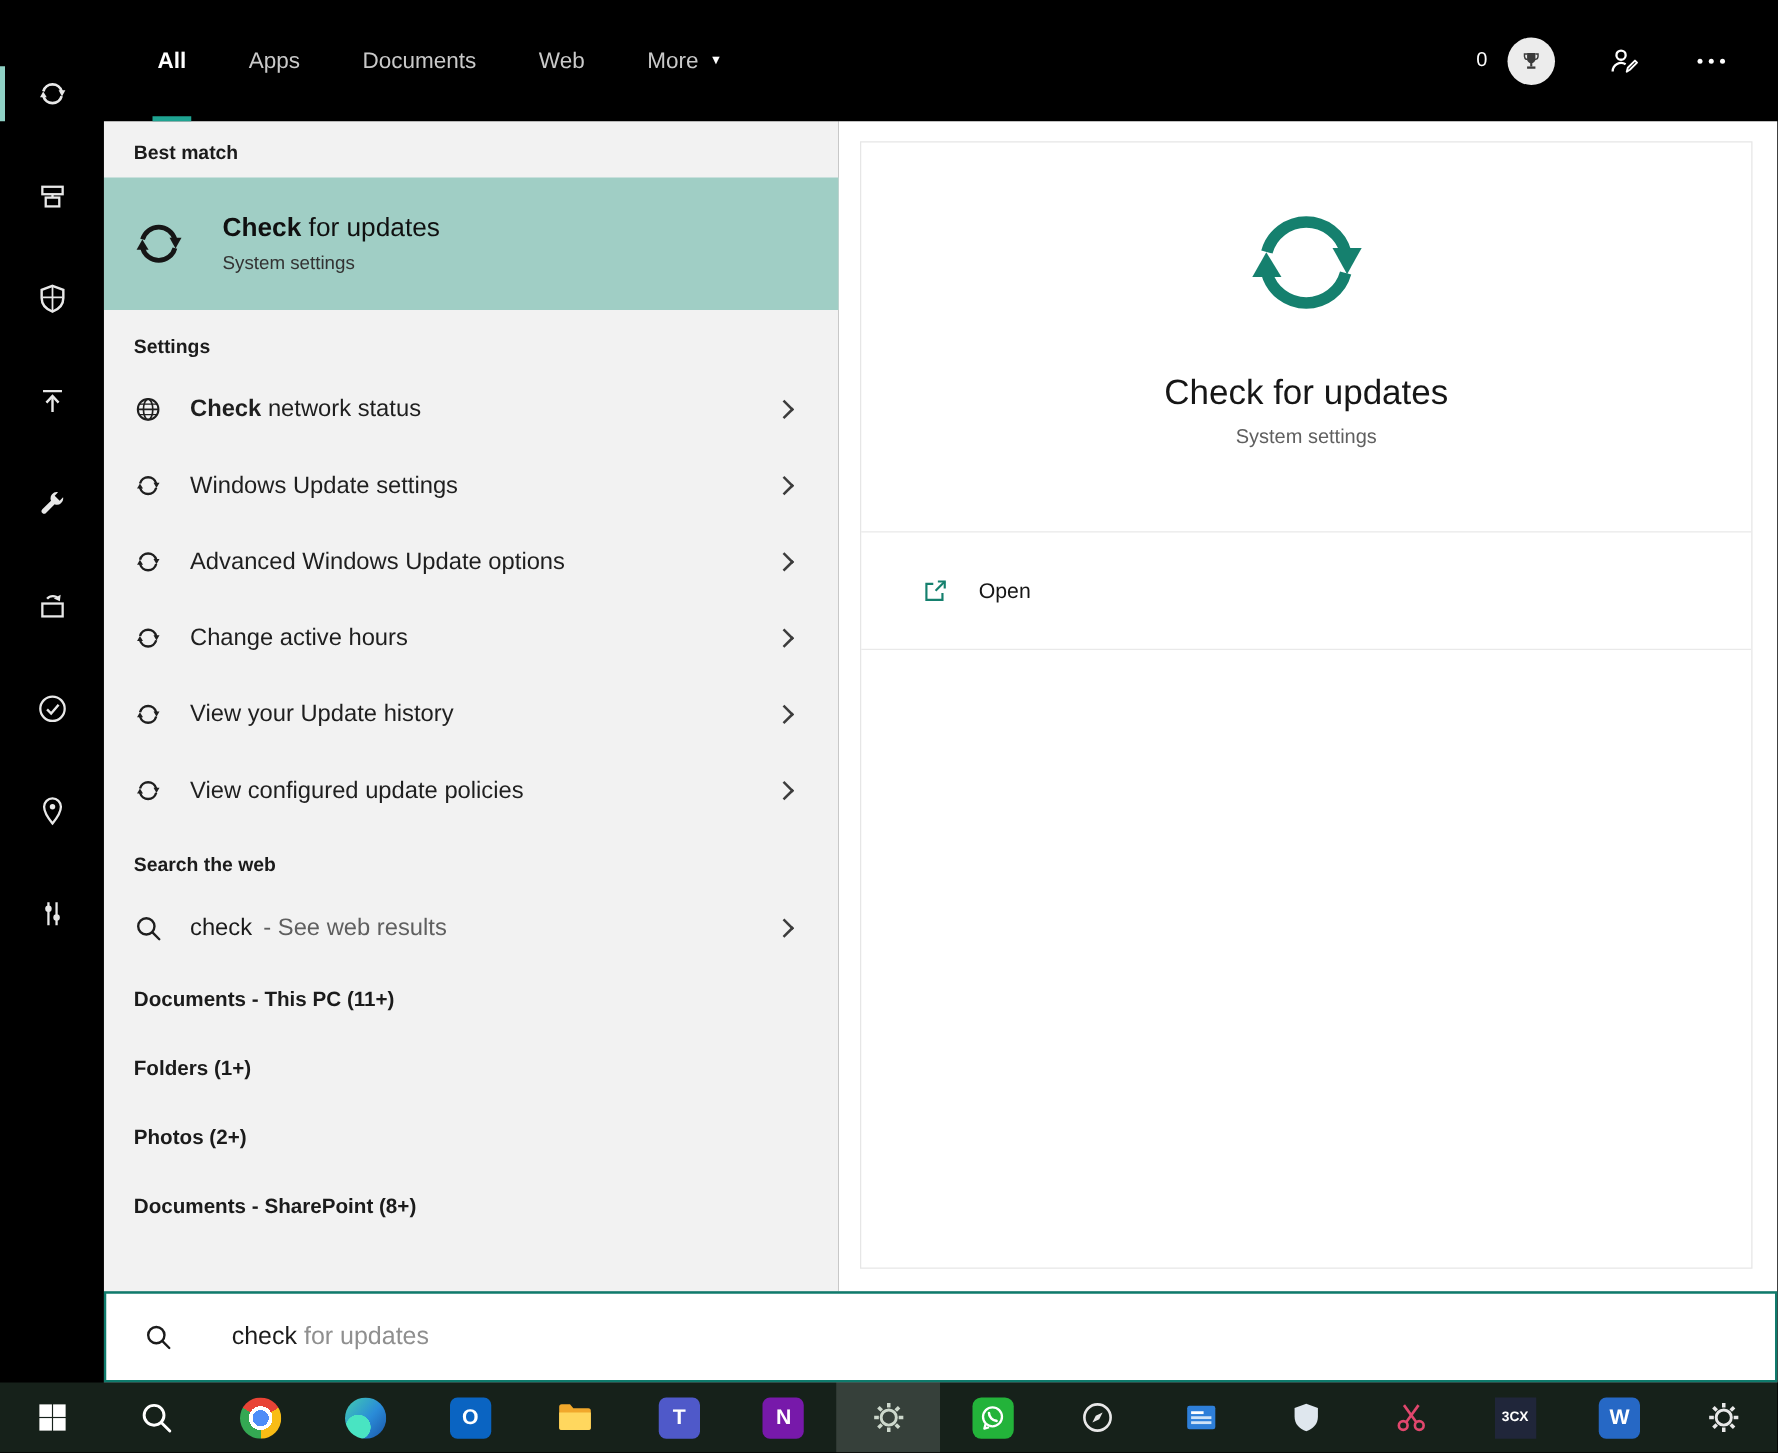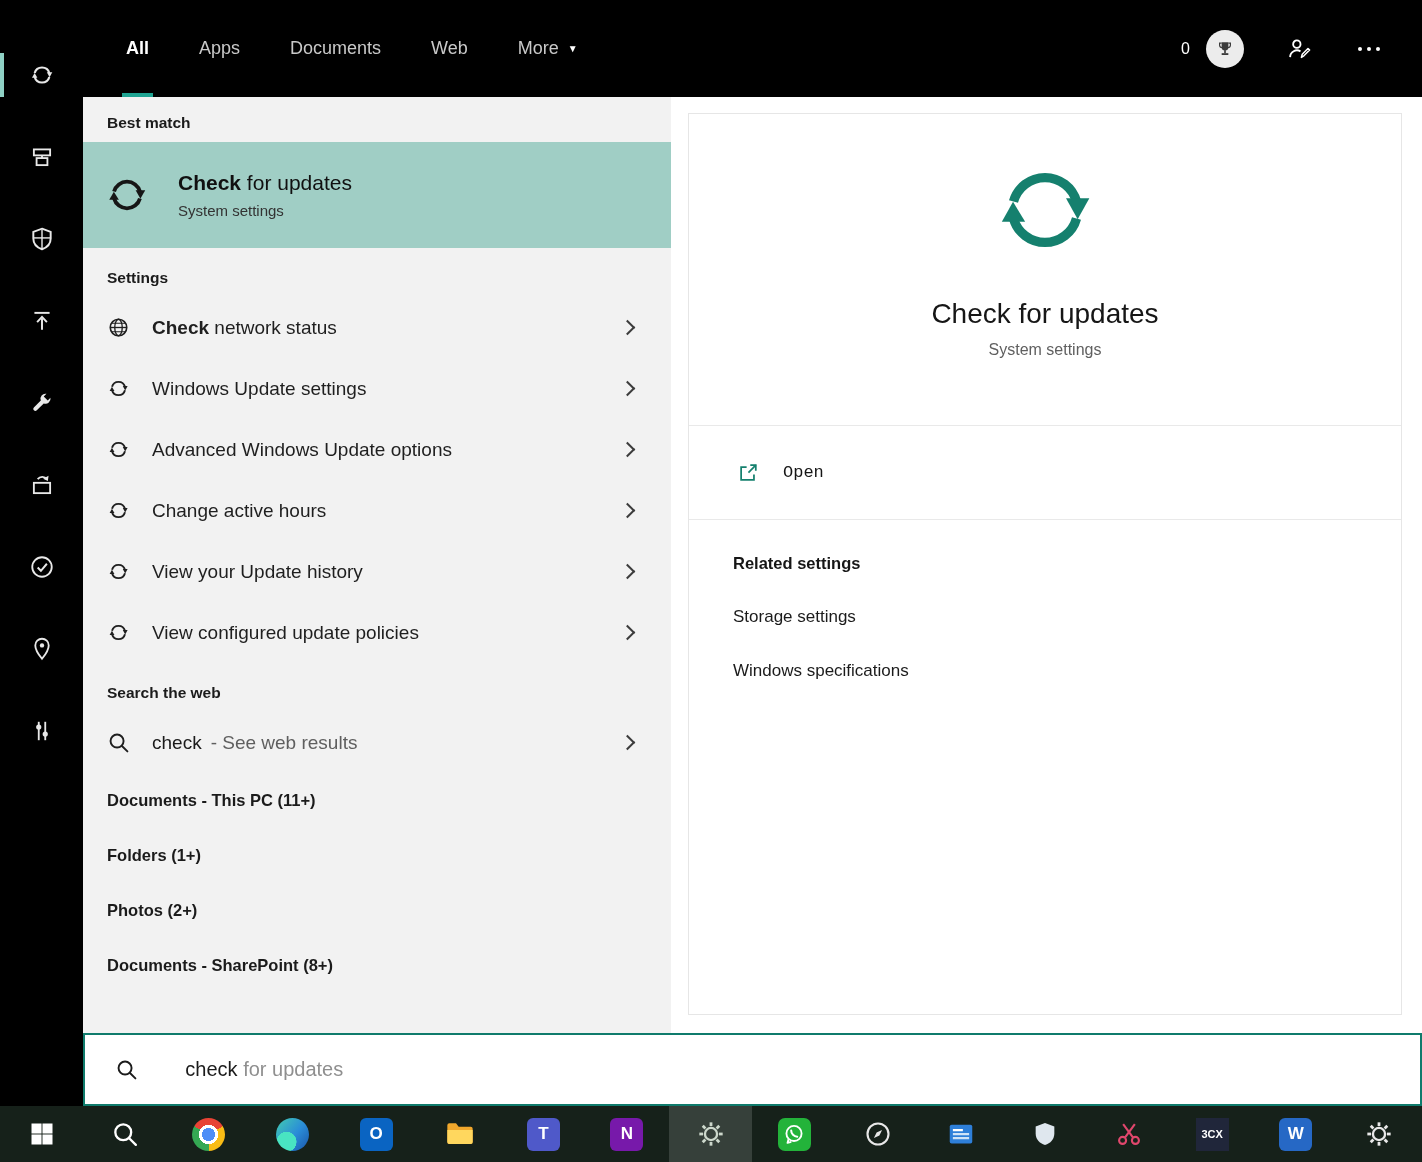--- a/index.html
+++ b/index.html
@@ -60,21 +60,21 @@
   .cat-row{height:55px;display:flex;align-items:center;padding-left:24px;font-size:16.5px;font-weight:700;color:#1b1b1b;cursor:pointer;}
 
   
   .preview-wrap{flex:1;background:#fff;padding:16px 20px 0 17px;box-sizing:border-box;}
   .preview-card{background:#fff;border:1px solid #e6e6e6;height:902px;box-sizing:border-box;display:flex;flex-direction:column;}
   .pv-hero{display:flex;flex-direction:column;align-items:center;padding-top:40px;height:311px;box-sizing:border-box;}
   .pv-ic{width:112px;height:112px;color:#15806e;}
   .pv-title{margin-top:32px;font-size:28px;color:#161616;}
   .pv-sub{margin-top:11px;font-size:16px;color:#5f5f5f;}
   .pv-div{height:1px;background:#e9e9e9;}
-  .pv-open{height:93px;display:flex;align-items:center;padding-left:48px;cursor:pointer;font-family:Liberation Mono, monospace;}
+  .pv-open{height:93px;display:flex;align-items:center;padding-left:48px;cursor:pointer;}
   .pv-open svg{width:22px;height:22px;color:#15806e;}
   .pv-open span{margin-left:24px;font-size:17px;color:#161616;}
   .pv-related{padding:34px 0 0 44px;}
   .pv-rel-header{font-size:16.5px;font-weight:700;color:#161616;}
   .pv-link{margin-top:34px;font-size:17px;color:#1b1b1b;cursor:pointer;width:max-content;}
 
   
   .searchbar{flex:0 0 66px;background:#fff;border:2px solid #0f7b6c;box-sizing:border-box;display:flex;align-items:center;padding-left:30px;cursor:text;}
   .searchbar > svg{width:23px;height:23px;color:#1b1b1b;}
   .search-text{margin-left:14px;font-size:20px;white-space:pre;}
@@ -419,25 +419,20 @@
           <div class="pv-sub">System settings</div>
         </div>
         <div class="pv-div"></div>
         <div class="pv-open">
           <svg>
               <use href="#i-open"></use>
             </svg>
           <span>Open</span>
         </div>
         <div class="pv-div"></div>
-        <div class="pv-related">
-          <div class="pv-rel-header">Related settings</div>
-          <div class="pv-link">Storage settings</div>
-          <div class="pv-link">Windows specifications</div>
-        </div>
       </div>
     </div>
   </div>
 
   <div class="searchbar">
     <svg>
         <use href="#i-search"></use>
       </svg>
     <div class="search-text">
       <span class="typed">check</span><span class="ghost"> for updates</span>

